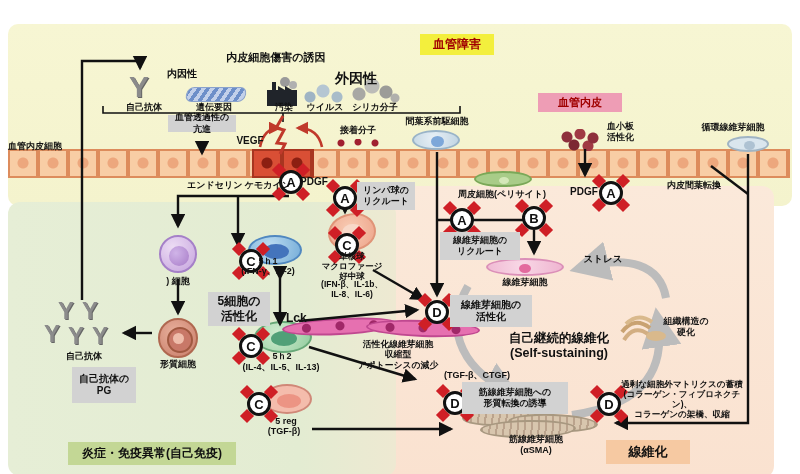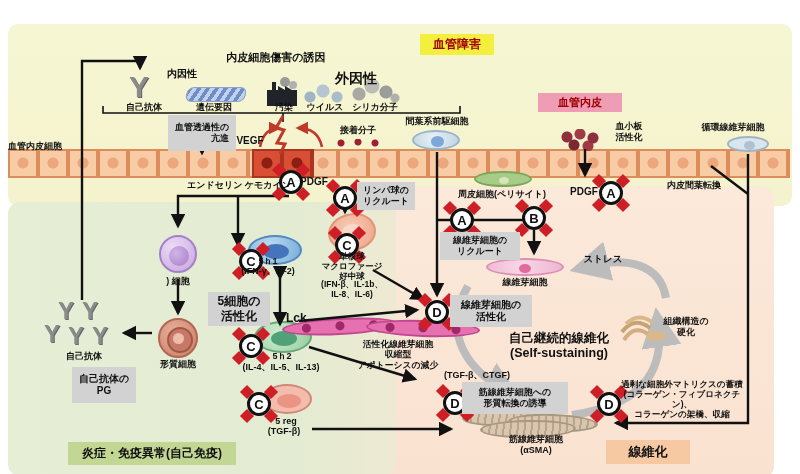--- a/index.html
+++ b/index.html
@@ -185,33 +185,33 @@
   <svg class="abs" style="left:263px;top:60px;z-index:5;" width="40" height="32">
     <circle cx="22" cy="6" r="5" fill="#9a9a9a"></circle>
       <circle cx="30" cy="9" r="4" fill="#b0b0b0"></circle>
     <path d="M4 30 L4 14 L9 14 L9 6 L13 6 L13 14 L15 14 L15 10 L22 14 L22 10 L29 14 L34 14 L34 30 z" fill="#20242a"></path>
   </svg>
   <div class="lbl" style="left:266px;top:86px;width:36px;">汚染</div>
   <div class="abs virus-ic" style="left:303px;top:68px;"></div>
   <div class="lbl" style="left:302px;top:86px;width:46px;">ウイルス</div>
   <div class="abs silica-ic" style="left:350px;top:62px;"></div>
   <div class="lbl" style="left:346px;top:86px;width:58px;">シリカ分子</div>
-  <div class="box" style="left:168px;top:99px;width:68px;height:36px;text-align:right;">血管透過性の
+  <div class="box" style="left:168px;top:99px;width:68px;height:17px;">血管透過性の
 亢進</div>
   <div class="lbl" style="left:230px;top:119px;width:40px;font-size:10px;">VEGF</div>
   <div class="lbl" style="left:332px;top:109px;width:52px;">接着分子</div>
   <div class="abs adh-dots" style="left:336px;top:123px;"></div>
   <div class="lbl left" style="left:8px;top:125px;width:68px;">血管内皮細胞</div>
 
   <div class="lbl" style="left:394px;top:100px;width:86px;">間葉系前駆細胞</div>
   <div class="cell mes" style="left:412px;top:114px;">
       <div class="nuc"></div>
     </div>
   <div class="abs plat-ic" style="left:560px;top:113px;"></div>
-  <div class="lbl" style="left:604px;top:105px;width:50px;">血小板
+  <div class="lbl" style="left:584px;top:105px;width:50px;text-align:right;">血小板
 活性化</div>
   <div class="lbl" style="left:682px;top:106px;width:102px;">循環線維芽細胞</div>
   <div class="cell fcy" style="left:727px;top:120px;">
       <div class="nuc"></div>
     </div>
   <div class="cell peri" style="left:474px;top:155px;">
       <div class="nuc"></div>
     </div>
   <div class="lbl" style="left:452px;top:173px;width:100px;">周皮細胞(ペリサイト)</div>
   <div class="lbl" style="left:180px;top:164px;width:118px;">エンドセリン ケモカイン</div>

